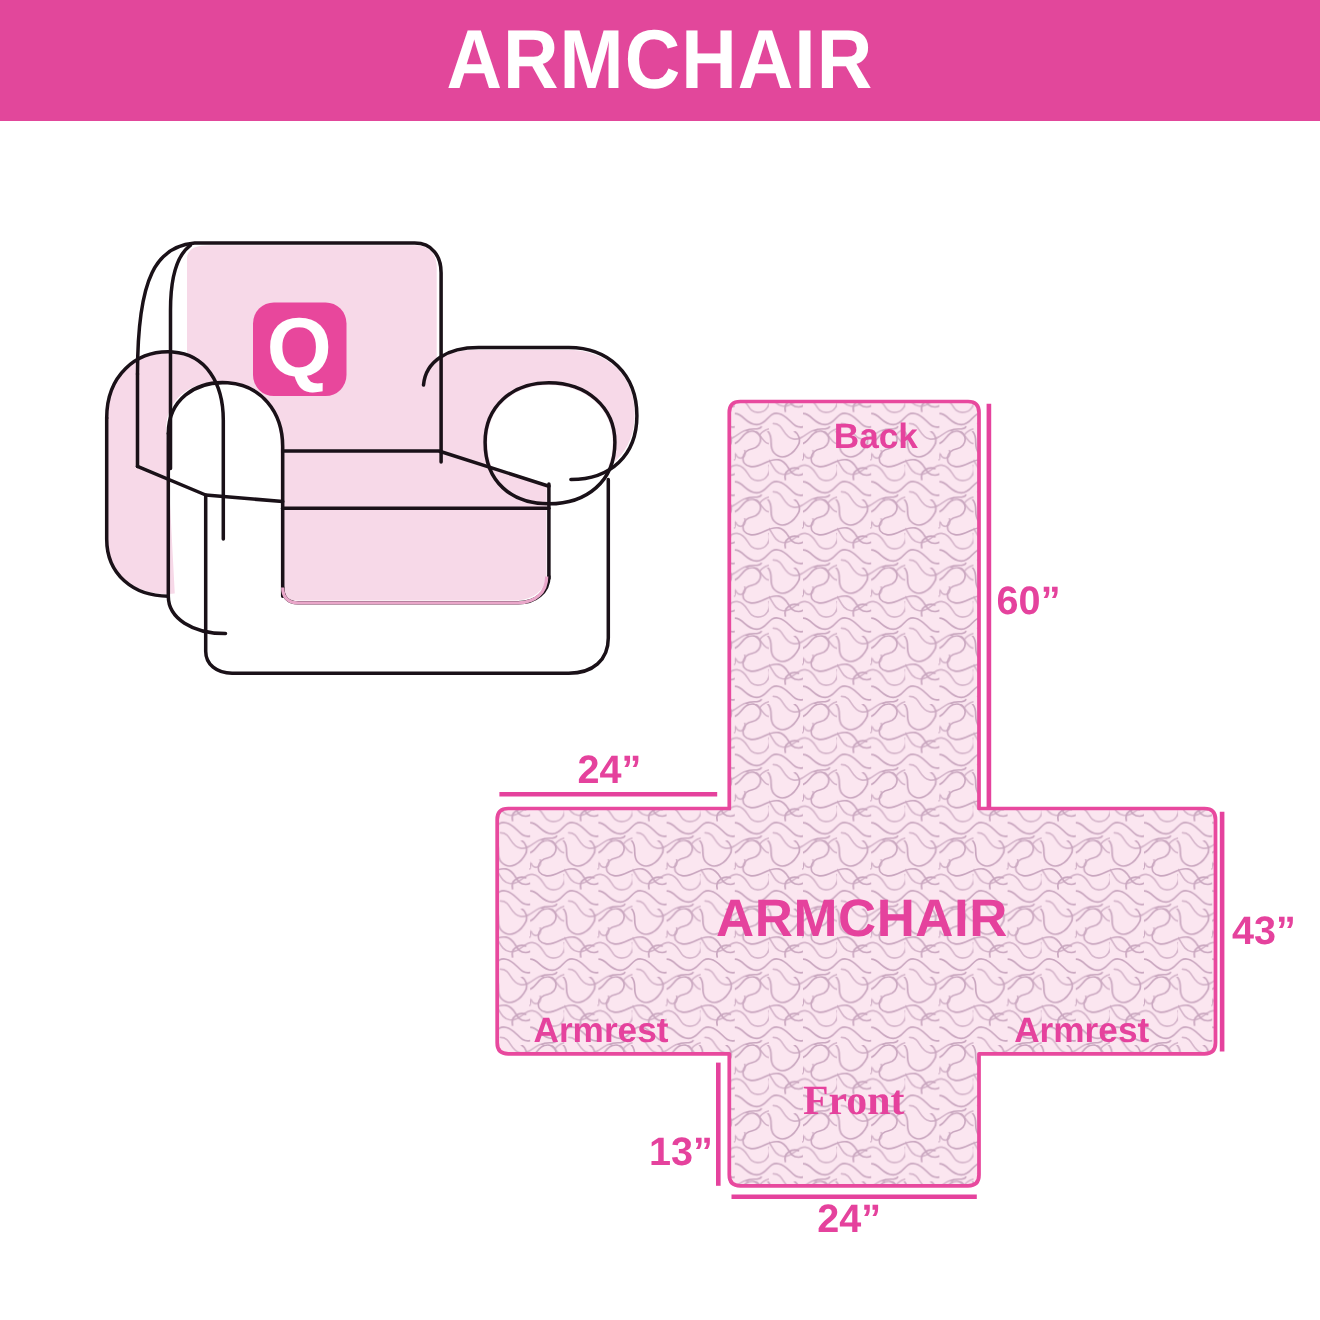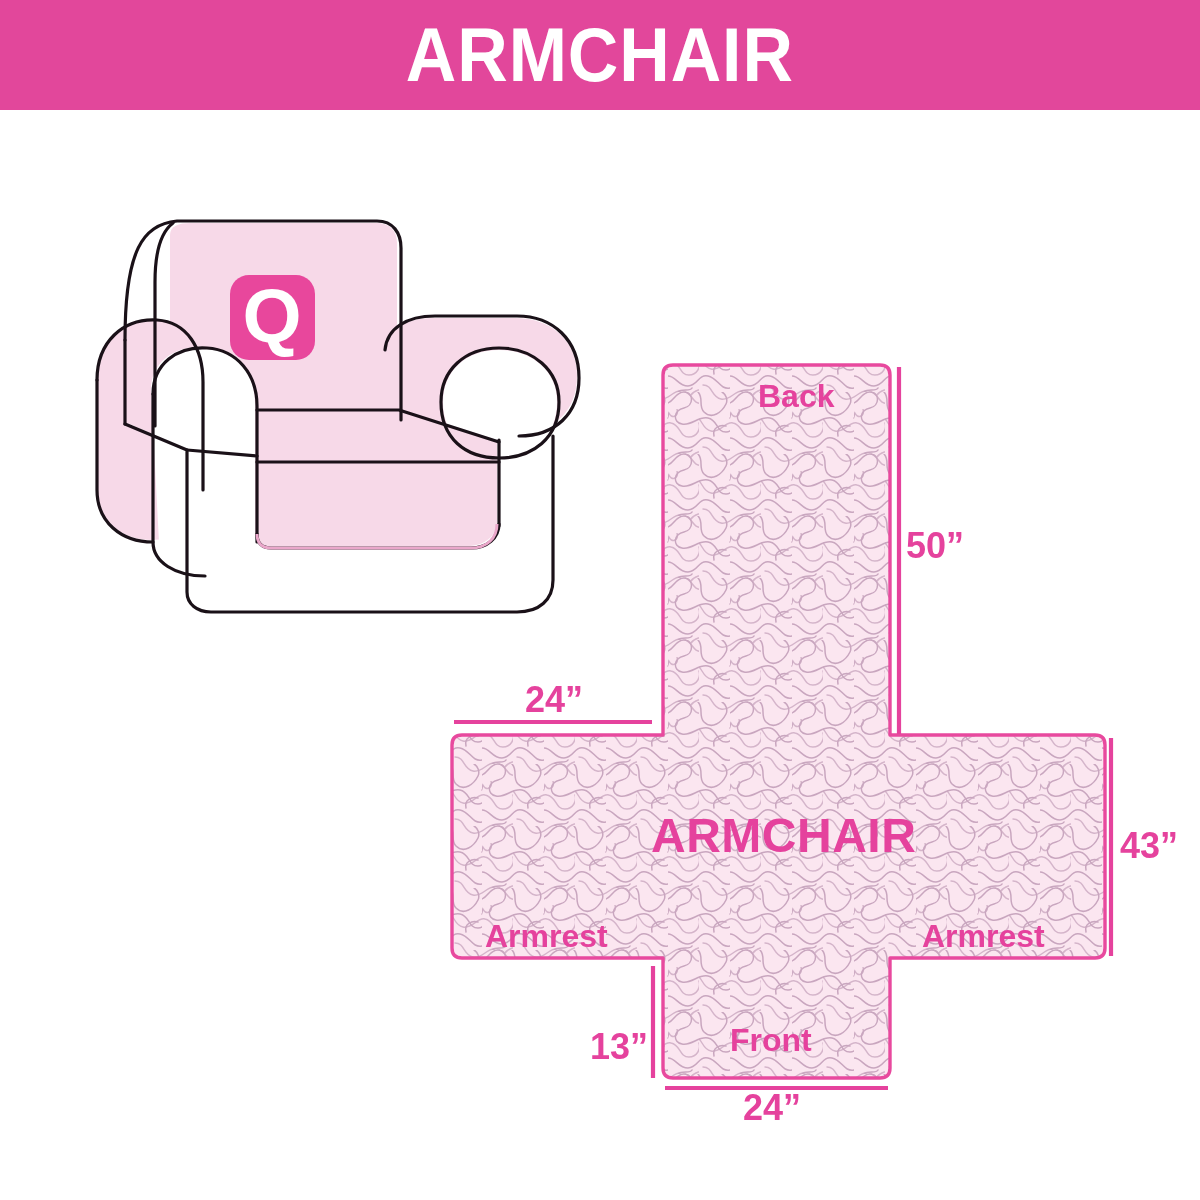--- a/index.html
+++ b/index.html
@@ -50,21 +50,21 @@
     color: #e5429d;
     font-weight: bold;
     line-height: 1;
     white-space: nowrap;
     font-family: "Liberation Sans Narrow", "Liberation Sans", sans-serif;
   }
   .lbl-back    { left: 733px; top: 380px; font-size: 32px; margin-left: 25px; }
   .lbl-center  { left: 651px; top: 812px; font-size: 48px; letter-spacing: 0.5px; }
   .lbl-armL    { left: 485px; top: 920px; font-size: 32px; }
   .lbl-armR    { left: 922px; top: 920px; font-size: 32px; }
-  .lbl-front   { left: 730px; top: 1024px; font-size: 32px; }
+  .lbl-front   { left: 730px; top: 982px; font-size: 38px; font-family: Liberation Serif, serif; }
 
   .dim-40  { left: 906px; top: 528px; }
   .dim-24t { left: 525px; top: 682px; }
   .dim-23  { left: 1120px; top: 828px; }
   .dim-13  { left: 590px; top: 1029px; }
   .dim-24b { left: 743px; top: 1090px; }
 </style>
 </head>
 <body>
 
@@ -202,19 +202,19 @@
     </svg>
 
   </div>
 
   <div class="panel-label lbl-back">Back</div>
   <div class="panel-label lbl-center">ARMCHAIR</div>
   <div class="panel-label lbl-armL">Armrest</div>
   <div class="panel-label lbl-armR">Armrest</div>
   <div class="panel-label lbl-front">Front</div>
 
-  <div class="dim-label dim-40">50”</div>
+  <div class="dim-label dim-40">60”</div>
   <div class="dim-label dim-24t">24”</div>
   <div class="dim-label dim-23">43”</div>
   <div class="dim-label dim-13">13”</div>
   <div class="dim-label dim-24b">24”</div>
 
 </div>
 
 </body></html>

